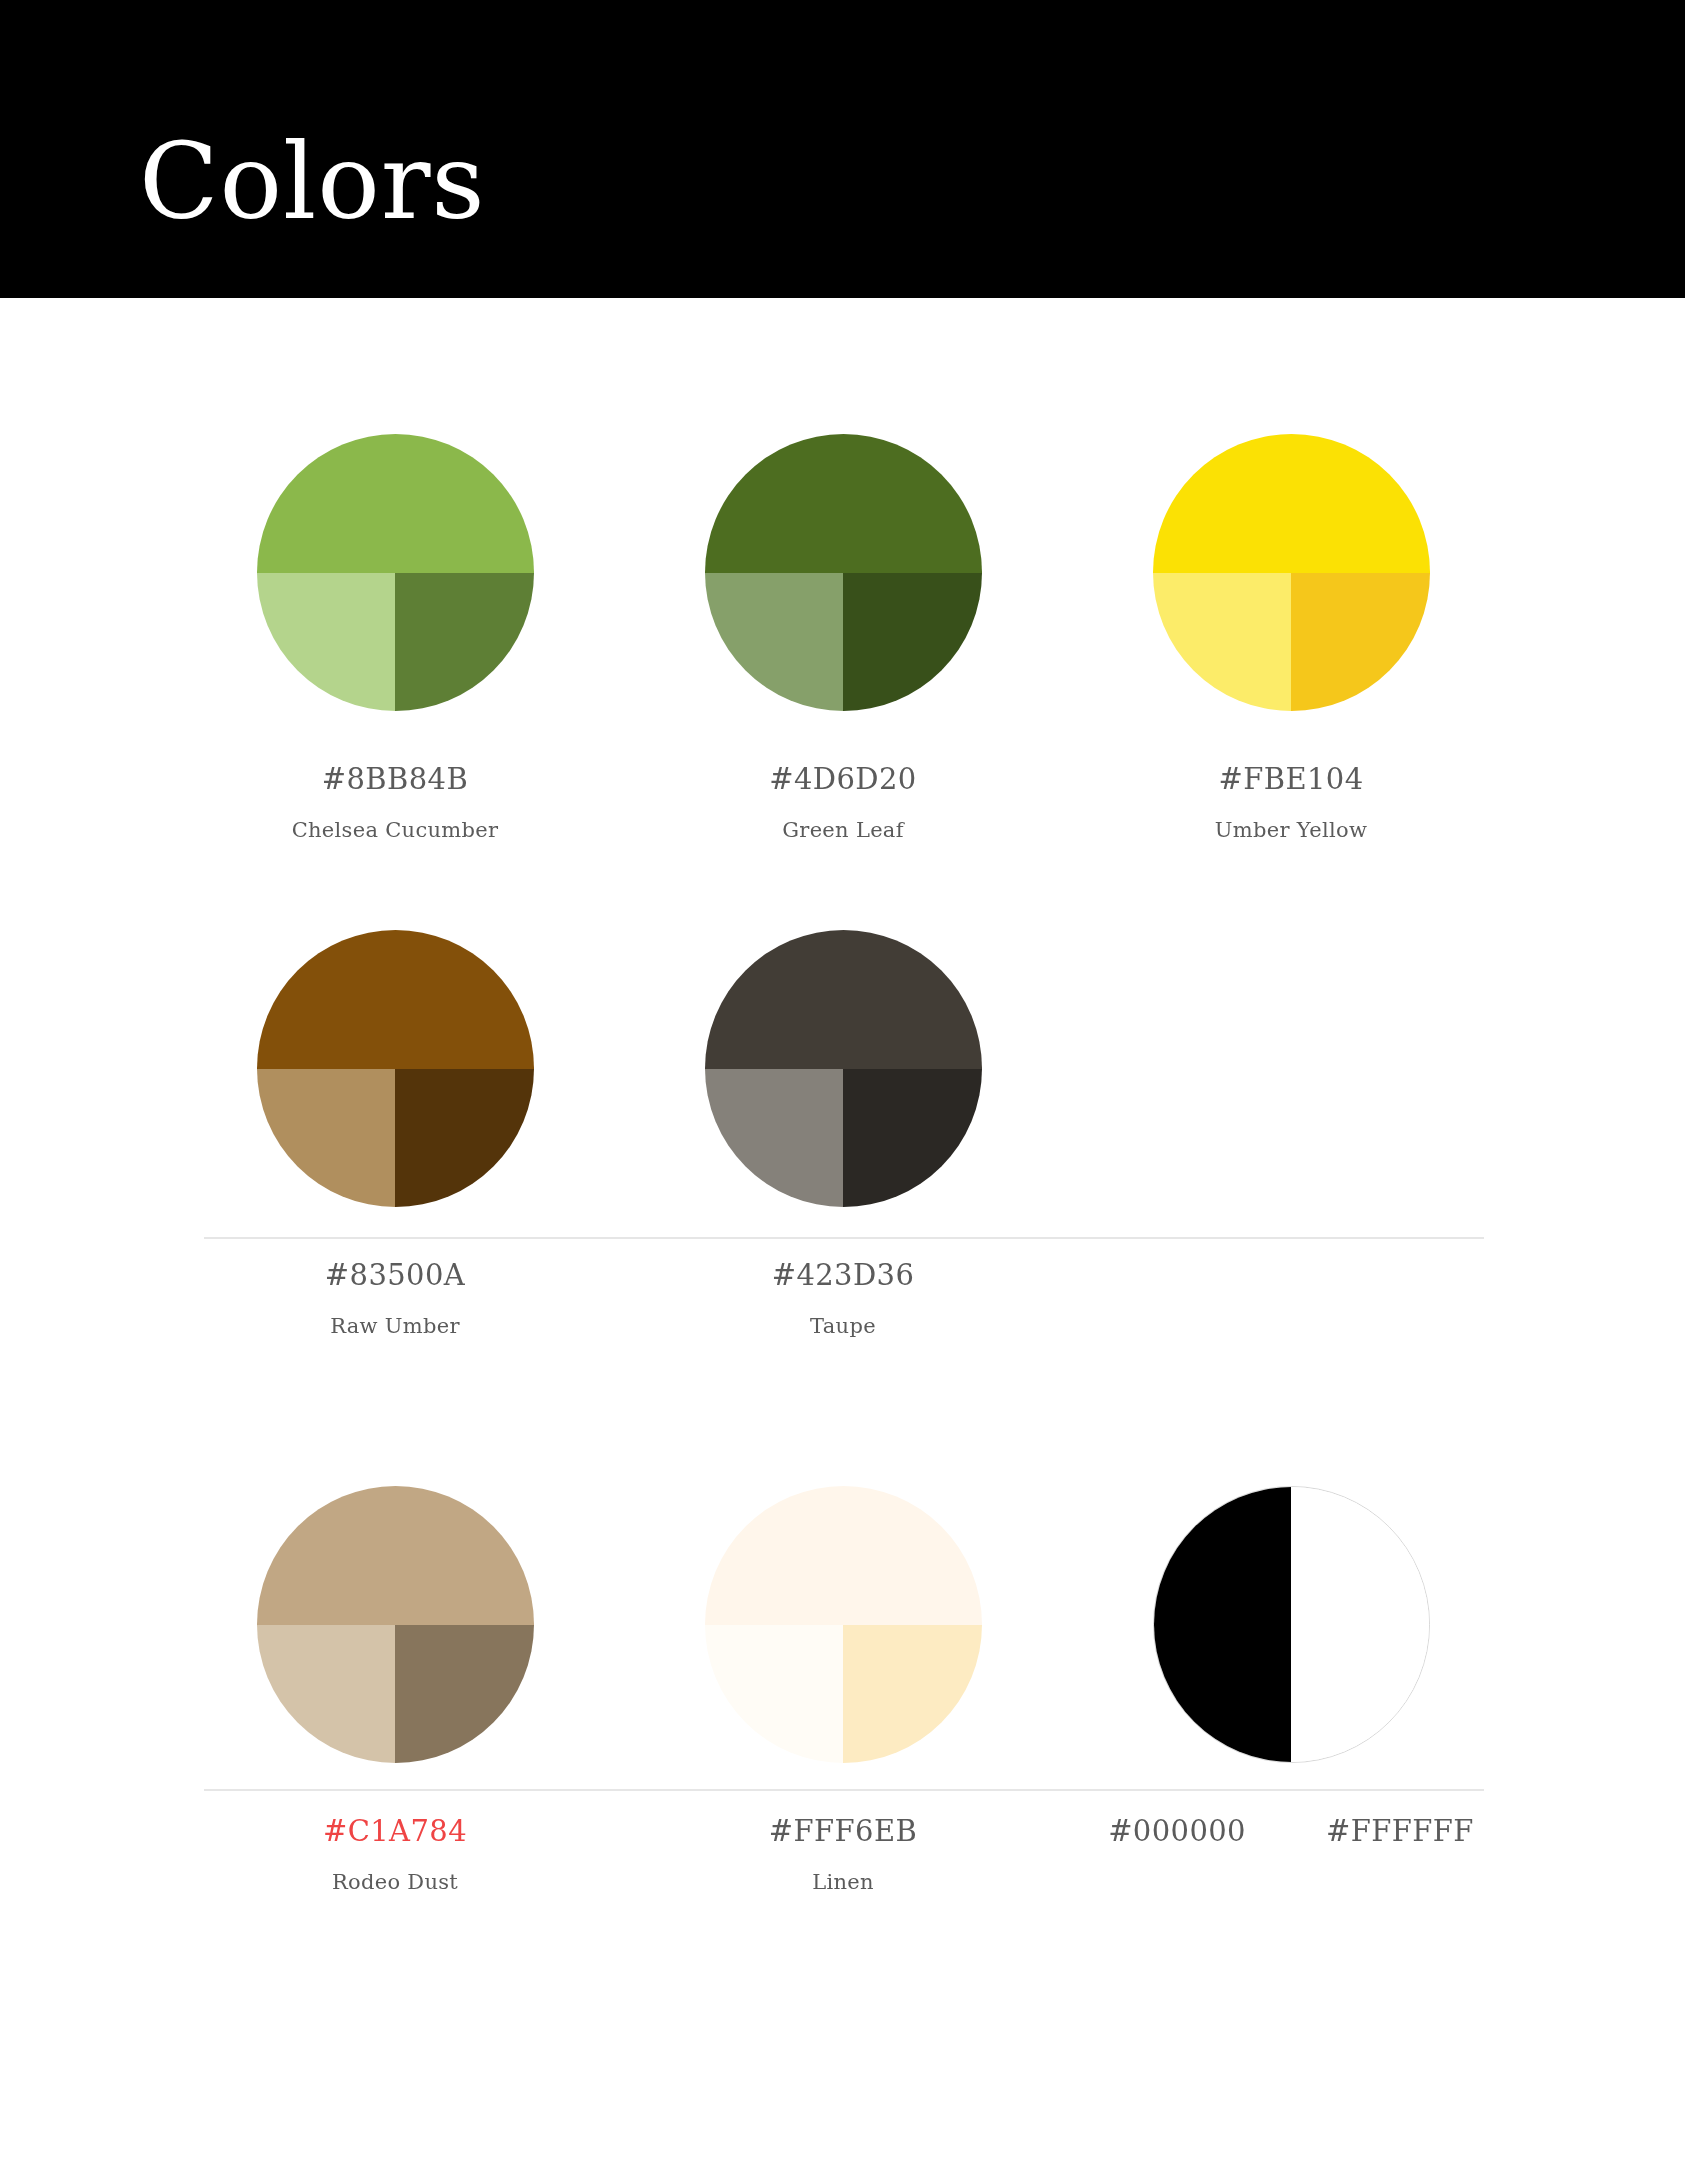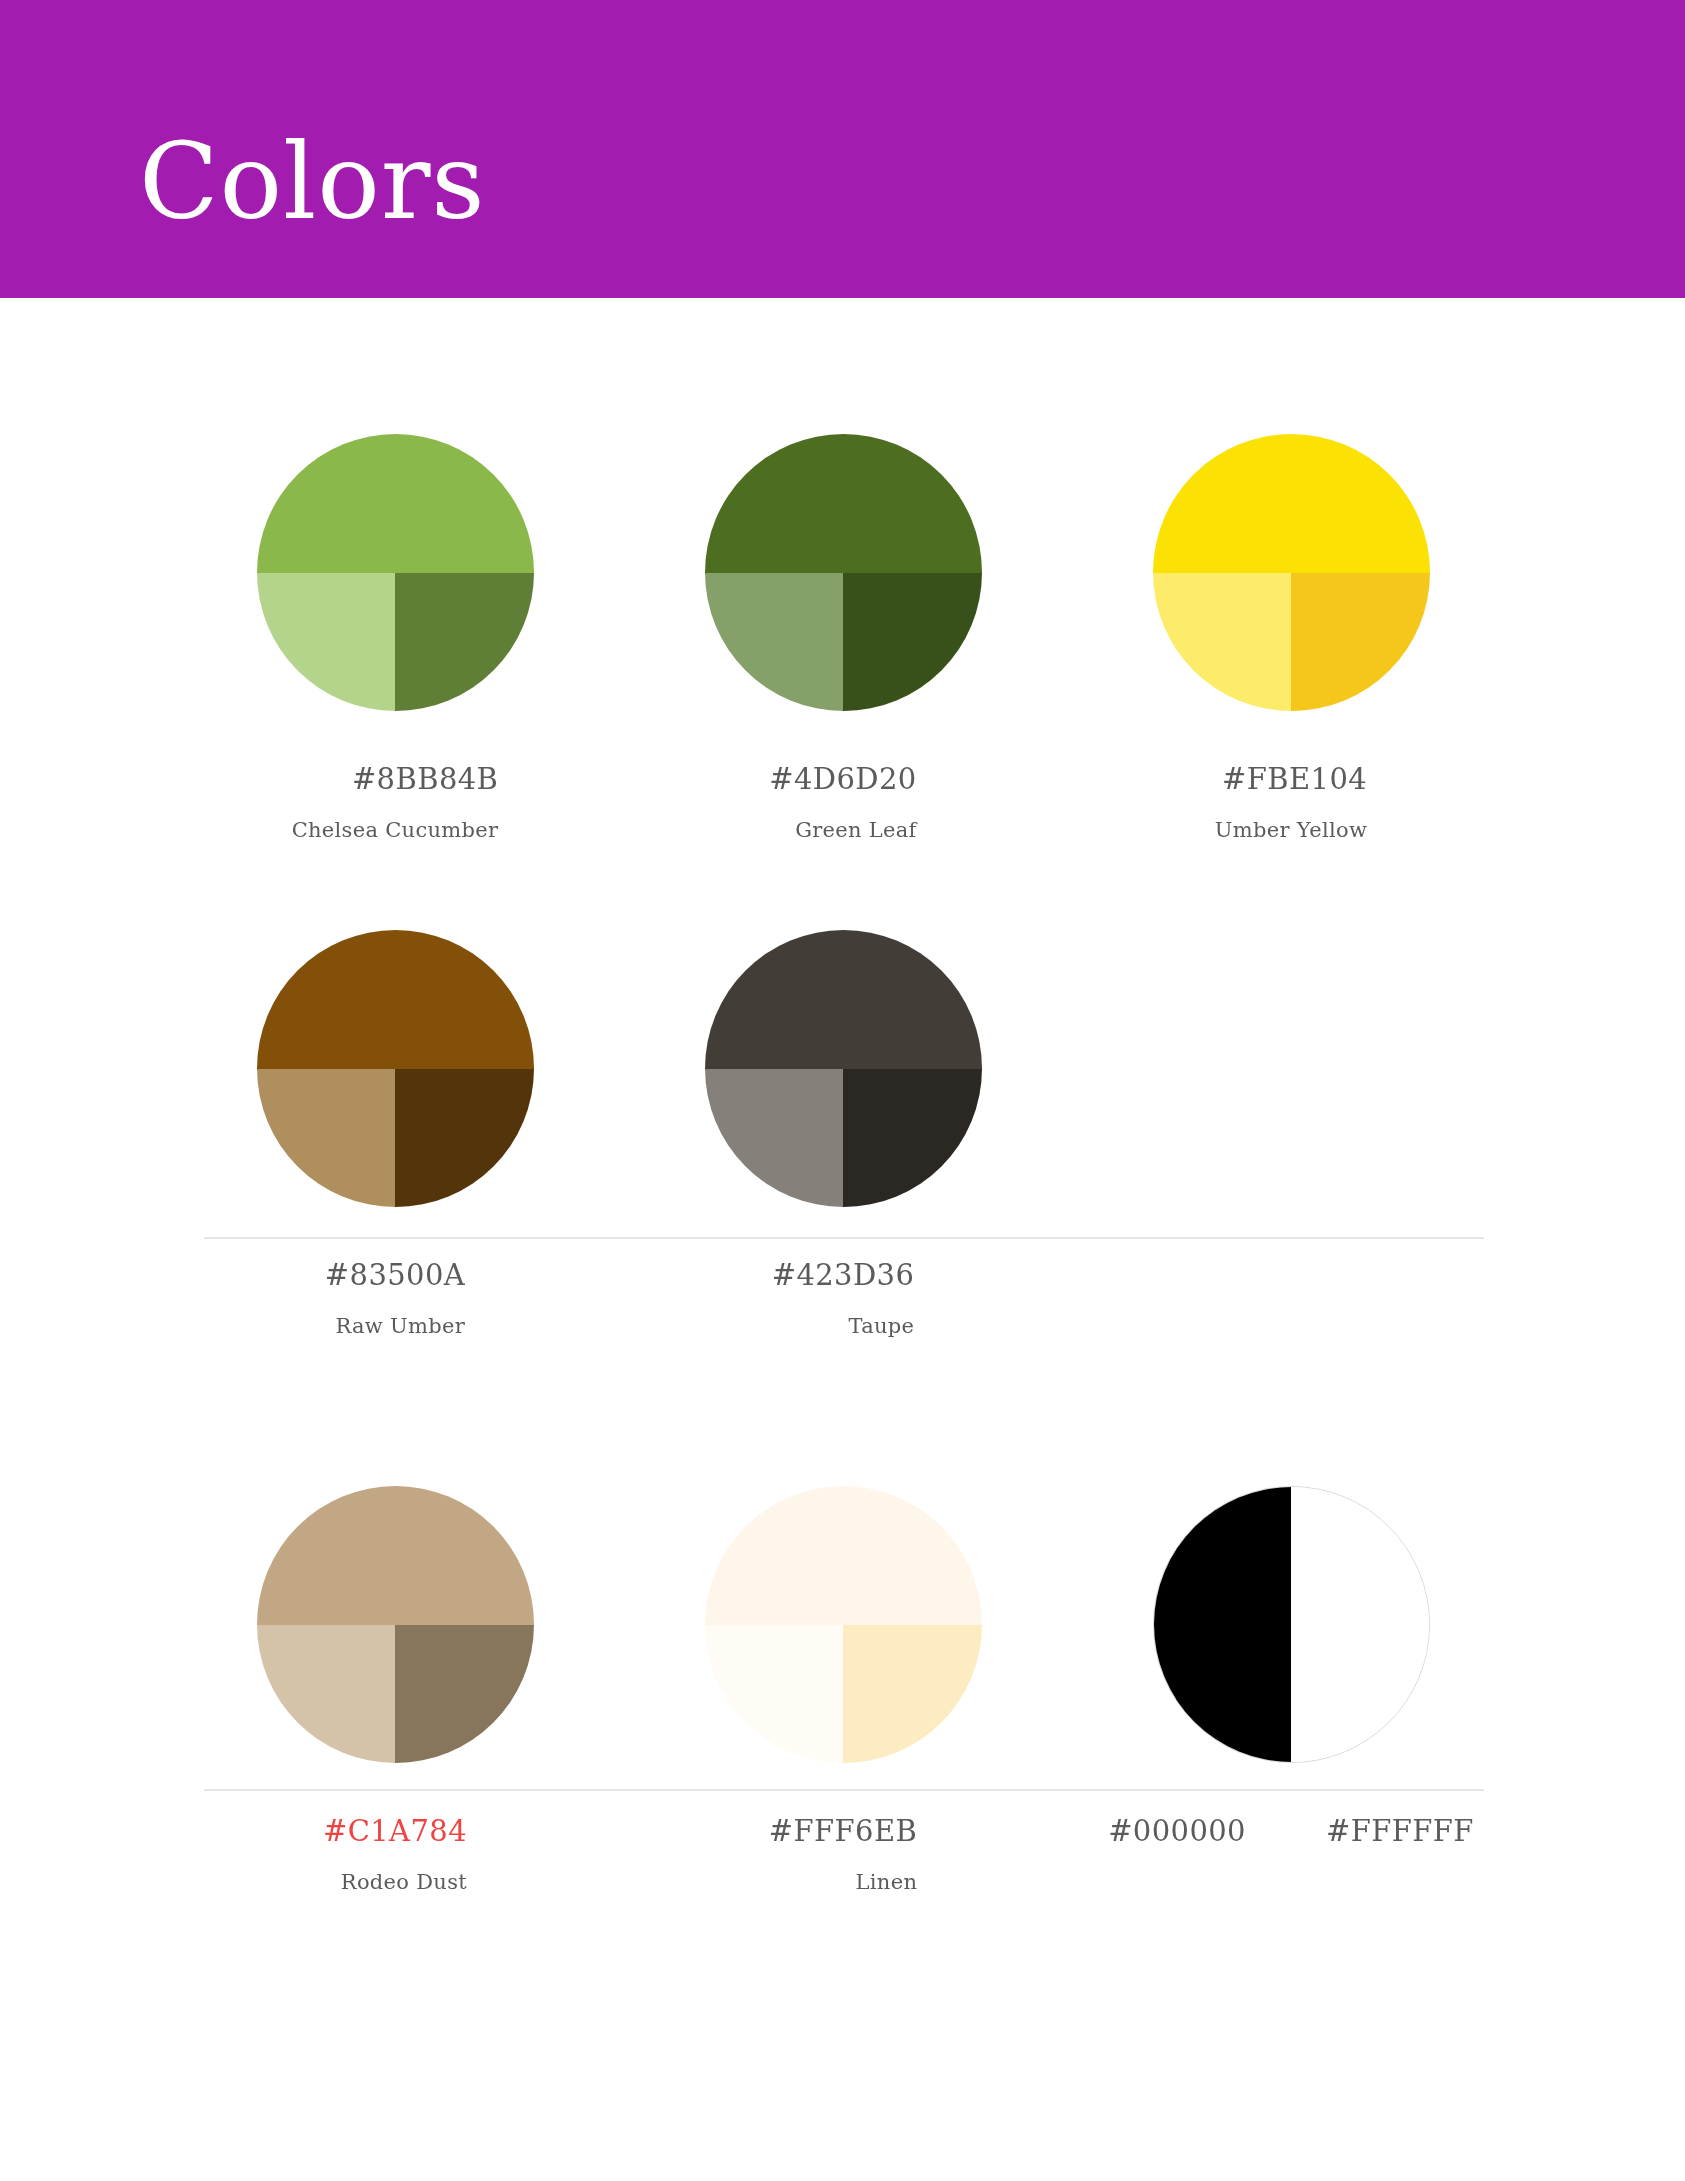--- a/index.html
+++ b/index.html
@@ -131,21 +131,21 @@
     position: absolute;
     left: 50%; top: 0;
     width: 50%;
     height: 100%;
     background: #ffffff;
   }
 
   
   .labels {
     margin-top: 51px;
-    text-align: right;
+    text-align: center;
     font-family: "DejaVu Serif", "Liberation Serif", serif;
     color: #595959;
   }
   .hex {
     font-size: 29px;
     line-height: 1.2;
     letter-spacing: 0.4px;
     color: #5b5b5b;
     white-space: nowrap;
   }
@@ -165,21 +165,21 @@
     gap: 80px;
     font-family: "DejaVu Serif", "Liberation Serif", serif;
   }
   .hex-pair .hex { font-size: 29px; }
 </style>
 </head>
 <body>
 
 <div class="page" style="background: rgb(255, 255, 255);">
 
-  <div class="header" style="background: #a21caf;">
+  <div class="header" style="background: #000000;">
     <div class="header-title" style="color: rgb(255, 255, 255);">Colors</div>
   </div>
 
   <div class="grid">
 
     <div class="row row-1">
       <div class="cell-spacer-left"></div>
 
       <div class="cell">
         <div class="swatch">

